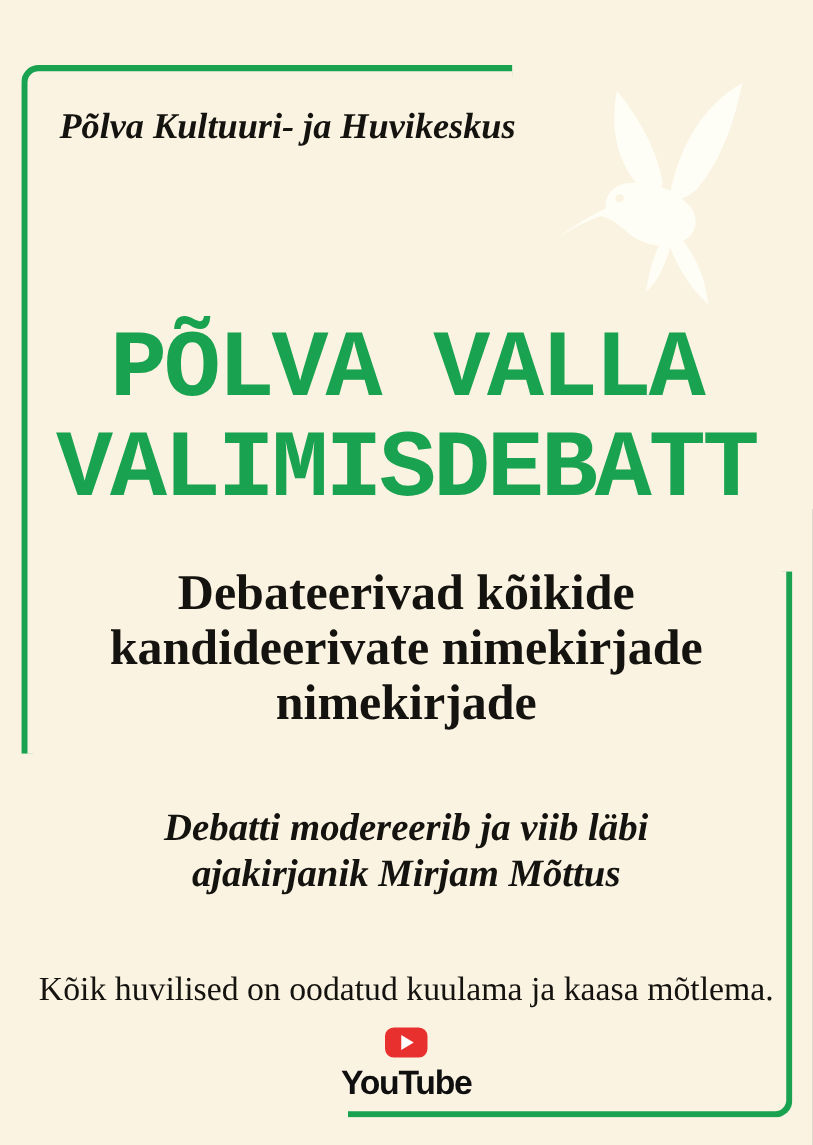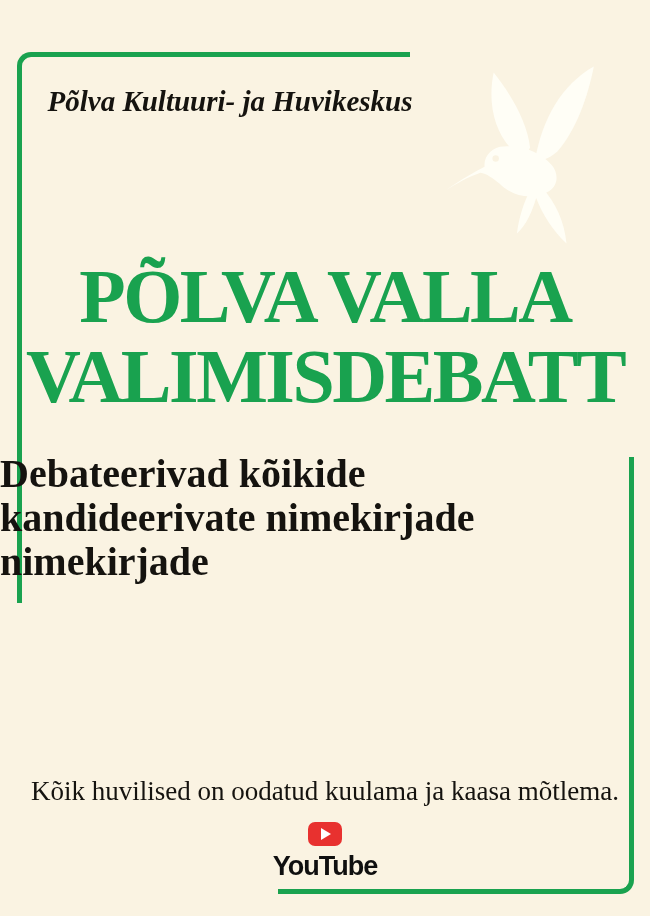--- a/index.html
+++ b/index.html
@@ -39,30 +39,30 @@
     text-align:center;
     font-family:"Liberation Serif",serif;
     font-style:italic;font-weight:700;
     font-size:29px;line-height:35px;
     color:var(--ink);
   }
   
   .title{
     position:absolute;left:0;top:256px;width:650px;
     text-align:center;
-    font-family:Liberation Serif, serif;
+    font-family:Liberation Mono, monospace;
     font-weight:700;
     font-size:76px;line-height:80px;letter-spacing:-2.5px;
     color:var(--green);
     white-space:nowrap;
   }
   
   .subtitle{
     position:absolute;left:0;top:452px;width:650px;
-    text-align:left;
+    text-align:center;
     font-family:"Liberation Serif",serif;
     font-weight:700;
     font-size:40px;line-height:44px;
     color:var(--ink);
   }
   
   .moderator{
     position:absolute;left:0;top:643px;width:650px;
     text-align:center;
     font-family:"Liberation Serif",serif;
@@ -134,20 +134,24 @@
   </div>
 
   <h1 class="title"><span>PÕLVA VALLA</span><br><span>VALIMISDEBATT</span></h1>
 
   <div class="subtitle">
     <div>Debateerivad kõikide</div>
     <div>kandideerivate nimekirjade</div>
     <div>nimekirjade</div>
   </div>
 
+  <div class="moderator">
+    <div>Debatti modereerib ja viib läbi</div>
+    <div>ajakirjanik Mirjam Mõttus</div>
+  </div>
 
   <div class="info">
     <div>Kõik huvilised on oodatud kuulama ja kaasa mõtlema.</div>
   </div>
 
   <div class="yt">
     <span class="yt-icon">
         <span class="yt-tri"></span>
       </span>
     <span class="yt-text">YouTube</span>

